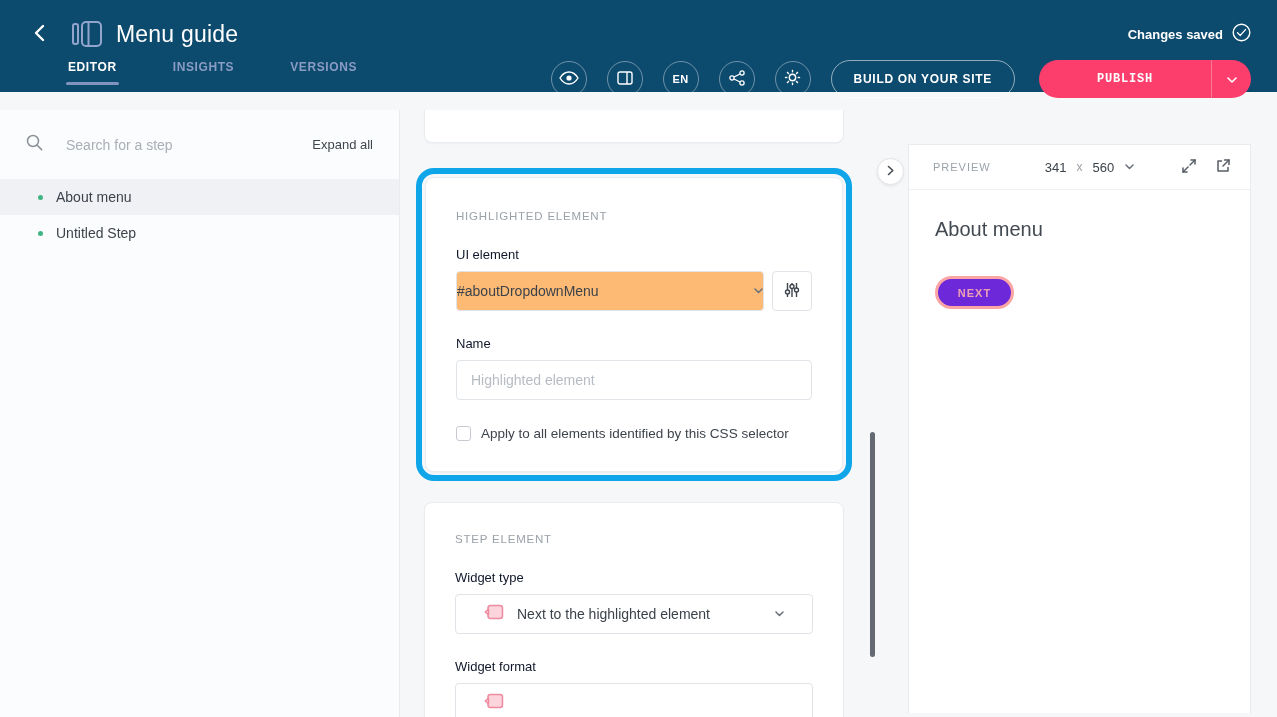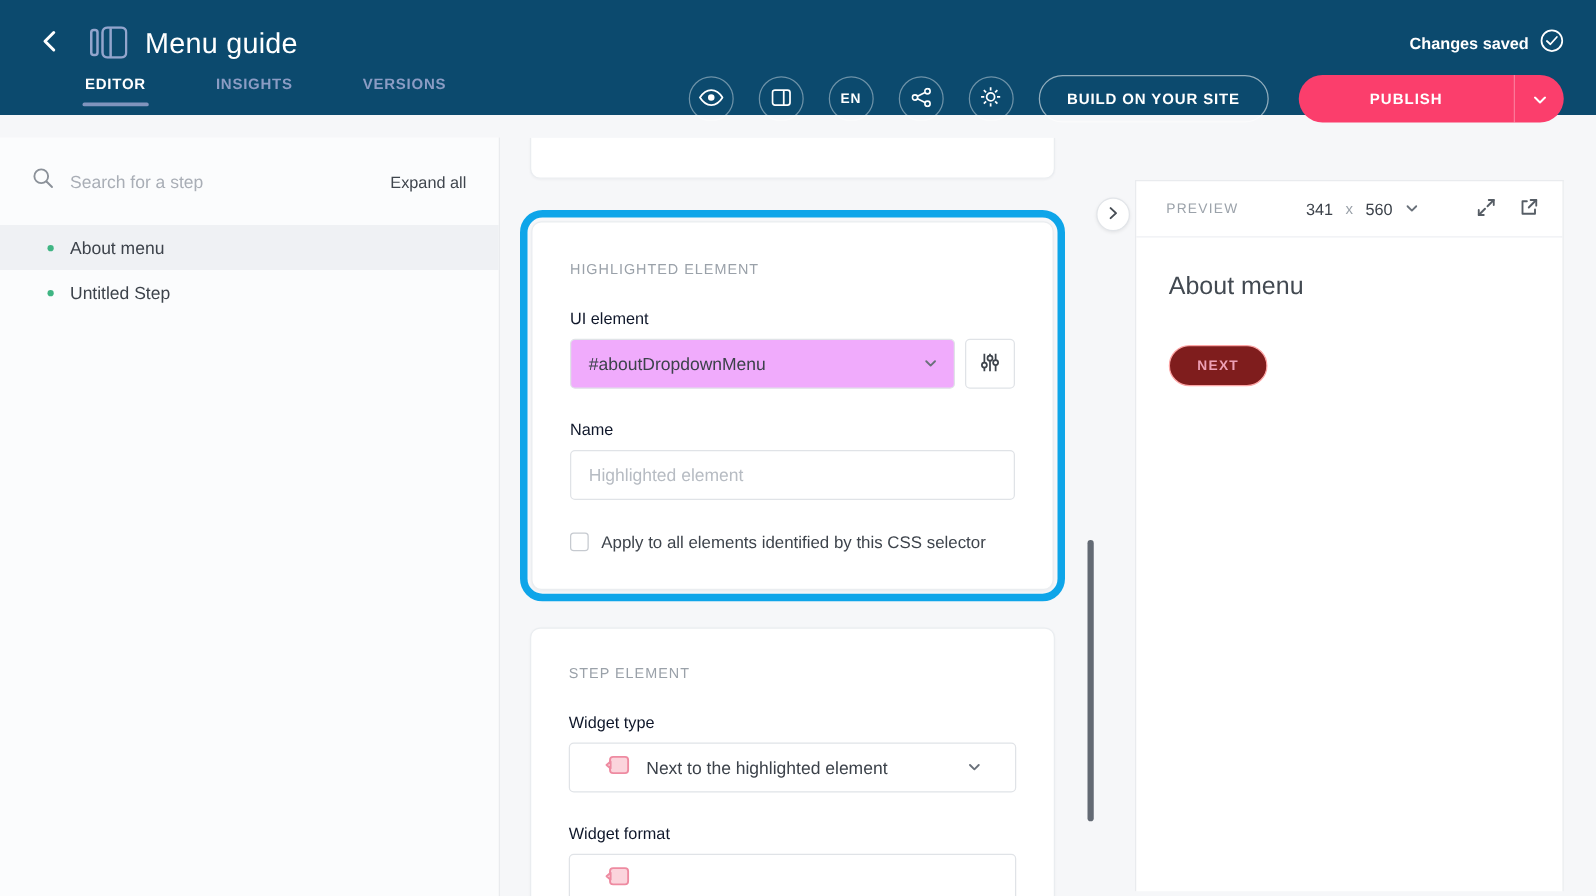--- a/index.html
+++ b/index.html
@@ -22,50 +22,50 @@
   .tab.active { color:#ffffff; }
   .tab.active::after { content:""; position:absolute; left:-2px; right:-2px; bottom:-11px; height:3px; background:#8094bd; border-radius:2px; }
   .hdr-right { margin-left:auto; display:flex; align-items:center; }
   .circle-btn { width:36px; height:36px; border-radius:50%; border:1px solid rgba(255,255,255,0.4); background:none;
                 display:flex; align-items:center; justify-content:center; cursor:pointer; margin-left:20px; }
   .circle-btn:first-child { margin-left:0; }
   .lang-txt { color:#ffffff; font-size:11px; font-weight:700; letter-spacing:0.5px; }
   .pill-outline { margin-left:20px; height:38px; padding:0 22px; border-radius:19px; border:1px solid rgba(255,255,255,0.55);
                   background:none; color:#ffffff; font-family:inherit; font-size:12px; font-weight:700; letter-spacing:0.7px; cursor:pointer; }
   .publish { margin-left:24px; height:38px; border-radius:19px; background:#FB3E6C; display:flex; align-items:stretch; overflow:hidden; }
-  .publish-main { width:172px; border:none; background:none; color:#ffffff; font-family:Liberation Sans, sans-serif; font-size:12px; font-weight:700;
+  .publish-main { width:172px; border:none; background:none; color:#ffffff; font-family:Liberation Mono, monospace; font-size:12px; font-weight:700;
                   letter-spacing:0.8px; cursor:pointer; }
   .publish-caret { width:40px; border:none; border-left:1px solid rgba(255,255,255,0.3); background:none; cursor:pointer;
                    display:flex; align-items:center; justify-content:center; }
 
   
   .sidebar { position:absolute; top:110px; left:0; width:400px; height:607px; background:#fbfcfd; border-right:1px solid #e9ebee; }
-  .search-row { display:flex; align-items:center; gap:13px; margin:24px 26px 0 26px; }
+  .search-row { display:flex; align-items:center; gap:23px; margin:24px 26px 0 26px; }
   .search-input { flex:1; border:none; background:none; outline:none; font-family:inherit; font-size:14px; color:#3c424a; }
   .search-input::placeholder { color:#a9aeb6; }
   .expand-all { border:none; background:none; cursor:pointer; font-family:inherit; font-size:13px; color:#3f454d; }
   .steps { margin-top:24px; }
   .step-row { display:flex; align-items:center; height:36px; padding-left:38px; cursor:pointer; }
   .step-row.active { background:#eff1f4; }
   .step-dot { width:5px; height:5px; border-radius:50%; background:#3FB583; margin-right:13px; flex:none; }
   .step-label { font-size:14px; color:#3d434b; }
 
   
   .main { position:absolute; left:401px; top:110px; width:476px; height:607px; overflow:hidden; }
   .card-top-partial { margin-left:23px; width:420px; height:33px; background:#ffffff; border:1px solid #eaedf0; border-top:none;
                       border-radius:0 0 8px 8px; box-shadow:0 1px 2px rgba(20,30,50,0.04); }
   .ring { margin:25px 0 0 15px; width:436px; border:6px solid #0ea5e9; border-radius:18px; padding:3px; }
   .card { background:#ffffff; border:1px solid #eaedf0; border-radius:8px; padding:32px 30px 30px 30px; box-shadow:0 1px 2px rgba(20,30,50,0.04); }
   .card2 { margin:21px 0 0 23px; width:420px; background:#ffffff; border:1px solid #eaedf0; border-radius:8px;
            padding:30px 30px 60px 30px; box-shadow:0 1px 2px rgba(20,30,50,0.04); }
   .sec-title { font-size:11.5px; letter-spacing:0.8px; color:#9aa1a9; font-weight:500; }
   .fld-label { margin-top:25px; font-size:13px; color:#0f172a; }
   .ctl-row { margin-top:9px; display:flex; gap:8px; }
-  .select { flex:1; height:40px; border:1px solid #e0e3e7; border-radius:4px; background:#f0abfc; display:flex; align-items:center;
-            padding:0 14px; cursor:pointer;text-align:center; }
+  .select { flex:1; height:40px; border:1px solid #e0e3e7; border-radius:4px; background:#fdba74; display:flex; align-items:center;
+            padding:0 0; cursor:pointer;text-align:center; }
   .sel-text { font-size:14px; color:#3c424a; }
   .caret { margin-left:auto; display:flex; align-items:center; }
   .sq-btn { width:40px; height:40px; border:1px solid #e0e3e7; border-radius:4px; background:#fff; cursor:pointer;
             display:flex; align-items:center; justify-content:center; flex:none; }
   .text-input { margin-top:9px; width:100%; height:40px; border:1px solid #e0e3e7; border-radius:4px; padding:0 14px;
                 font-family:inherit; font-size:14px; color:#3c424a; outline:none; background:#fff; }
   .text-input::placeholder { color:#b7bcc3; }
   .chk-row { margin-top:26px; display:flex; align-items:center; gap:10px; }
   .chk { appearance:none; -webkit-appearance:none; width:15px; height:15px; border:1px solid #c6cad0; border-radius:3px; background:#fff; cursor:pointer; flex:none; }
   .chk-label { font-size:13.5px; color:#3e444c; }
@@ -83,21 +83,21 @@
   .pv-hdr { height:45px; display:flex; align-items:center; padding:0 12px 0 24px; border-bottom:1px solid #eef0f3; }
   .pv-title { font-size:11px; letter-spacing:1px; color:#9ba2aa; font-weight:500; }
   .pv-size { margin-left:54px; display:flex; align-items:center; background:none; border:none; cursor:pointer; font-family:inherit; }
   .pv-num { font-size:13px; color:#3c424a; }
   .pv-x { font-size:12px; color:#9aa1a9; margin:0 10px; }
   .pv-size .caret { margin-left:11px; }
   .pv-actions { margin-left:auto; display:flex; }
   .pv-icon-btn { width:30px; height:30px; border:none; background:none; cursor:pointer; display:flex; align-items:center; justify-content:center; margin-left:4px; }
   .pv-body { padding:28px 26px; }
   .pv-step-title { font-size:20px; color:#424951; font-weight:400; }
-  .pv-next { margin-top:35px; width:79px; height:33px; border-radius:17px; border:1px solid #fca5a5; background:#7f1d1d; color:#eda0b5;
+  .pv-next { margin-top:35px; width:79px; height:33px; border-radius:17px; border:3px solid #fca5a5; background:#6d28d9; color:#eda0b5;
              font-family:inherit; font-size:11px; font-weight:700; letter-spacing:1px; cursor:pointer; }
 </style>
 </head>
 <body>
 
 <div class="page">
 
   <div class="hdr">
     <div class="hdr-top">
       <button class="back-btn">

